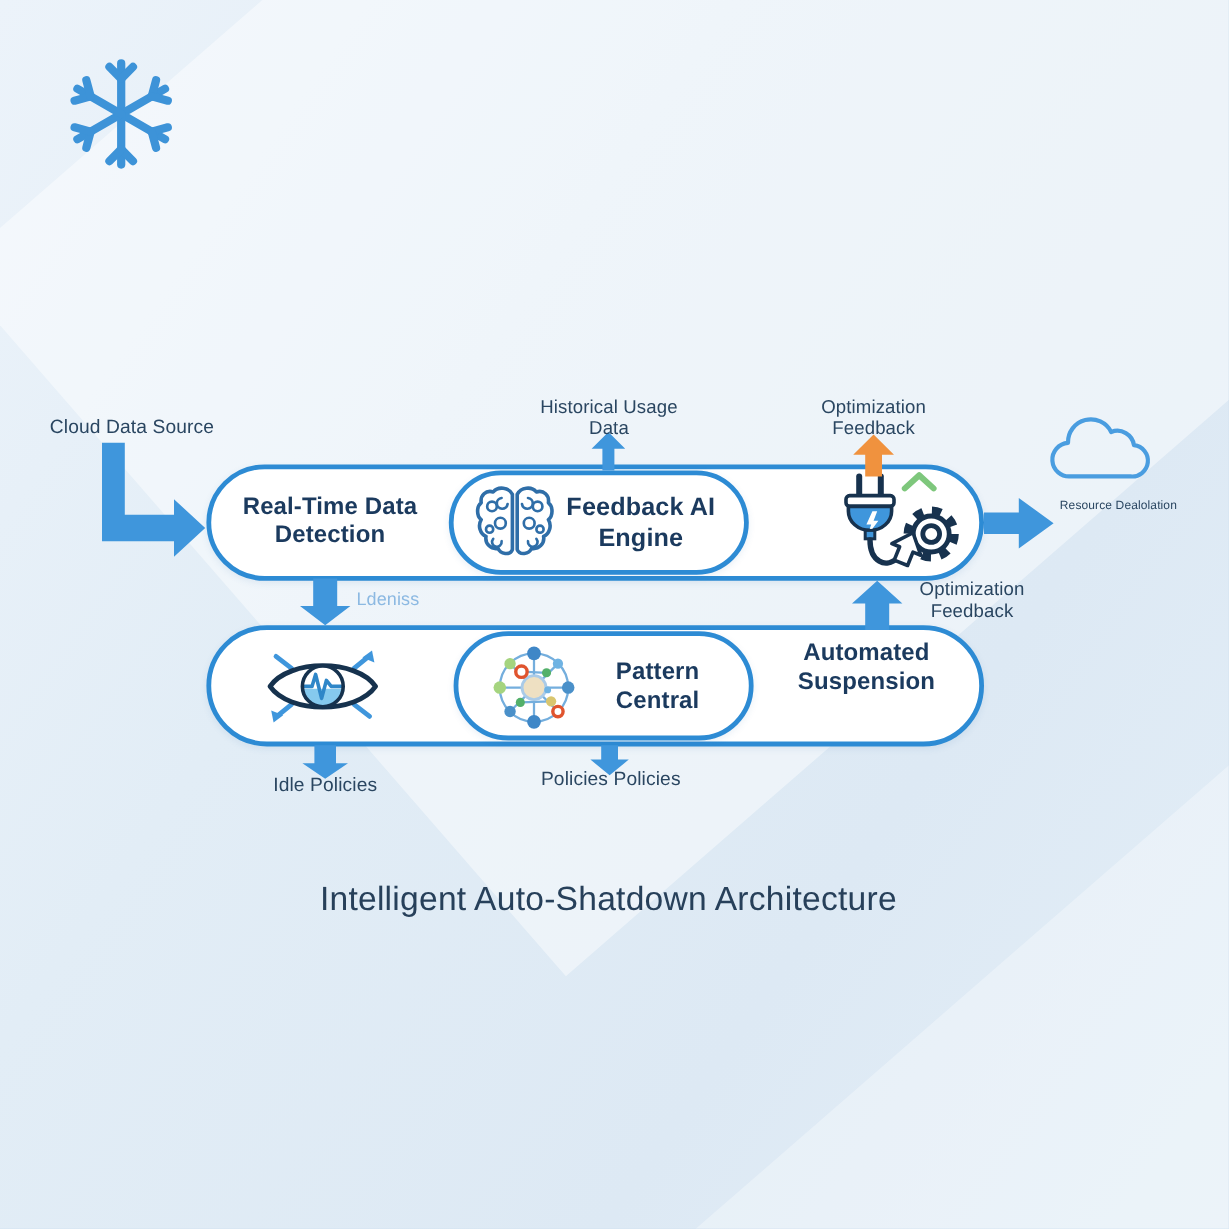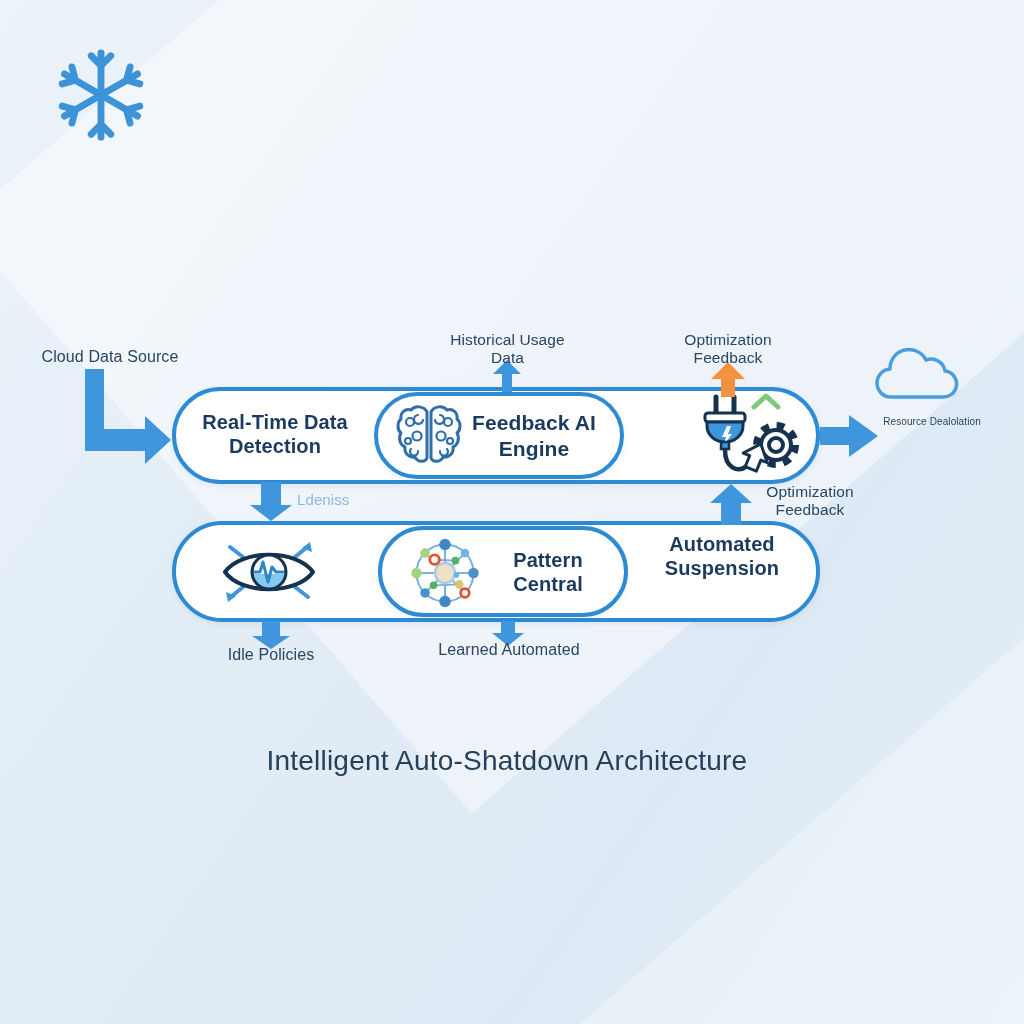--- a/index.html
+++ b/index.html
@@ -21,21 +21,20 @@
     text-align:center;letter-spacing:0.1px;
   }
   .boxlabel{
     position:absolute;color:#1b3a5e;font-weight:bold;font-size:20px;
     line-height:1.22;text-align:center;letter-spacing:0.1px;
   }
   .faint{color:#8cb9e2;font-size:15px;}
   .title{
     position:absolute;color:#27405a;font-size:28px;text-align:center;
     letter-spacing:0.2px;
-    margin-top:12px;
   }
   svg{position:absolute;overflow:visible;}
   .overlay{left:0;top:0;pointer-events:none;}
 </style>
 </head>
 <body>
 
 <div id="stage">
 
   <div class="band band1"></div>
@@ -175,17 +174,17 @@
   <div class="label" style="left:669px;top:331px;width:118px;font-size:15.5px;">Optimization Feedback</div>
 
   <div class="label" style="left:873px;top:416px;width:118px;font-size:10px;">Resource Dealolation</div>
 
   <div class="label faint" style="left:297px;top:491px;width:80px;text-align:left;">Ldeniss</div>
 
   <div class="label" style="left:752px;top:483px;width:116px;font-size:15.5px;">Optimization Feedback</div>
 
   <div class="label" style="left:208px;top:646px;width:126px;">Idle Policies</div>
 
-  <div class="label" style="left:438px;top:641px;width:142px;">Learned Automated</div>
+  <div class="label" style="left:438px;top:641px;width:142px;">Policies Policies</div>
 
   <div class="title" style="left:207px;top:733px;width:600px;">Intelligent Auto-Shatdown Architecture</div>
 
 </div>
 
 </body></html>

